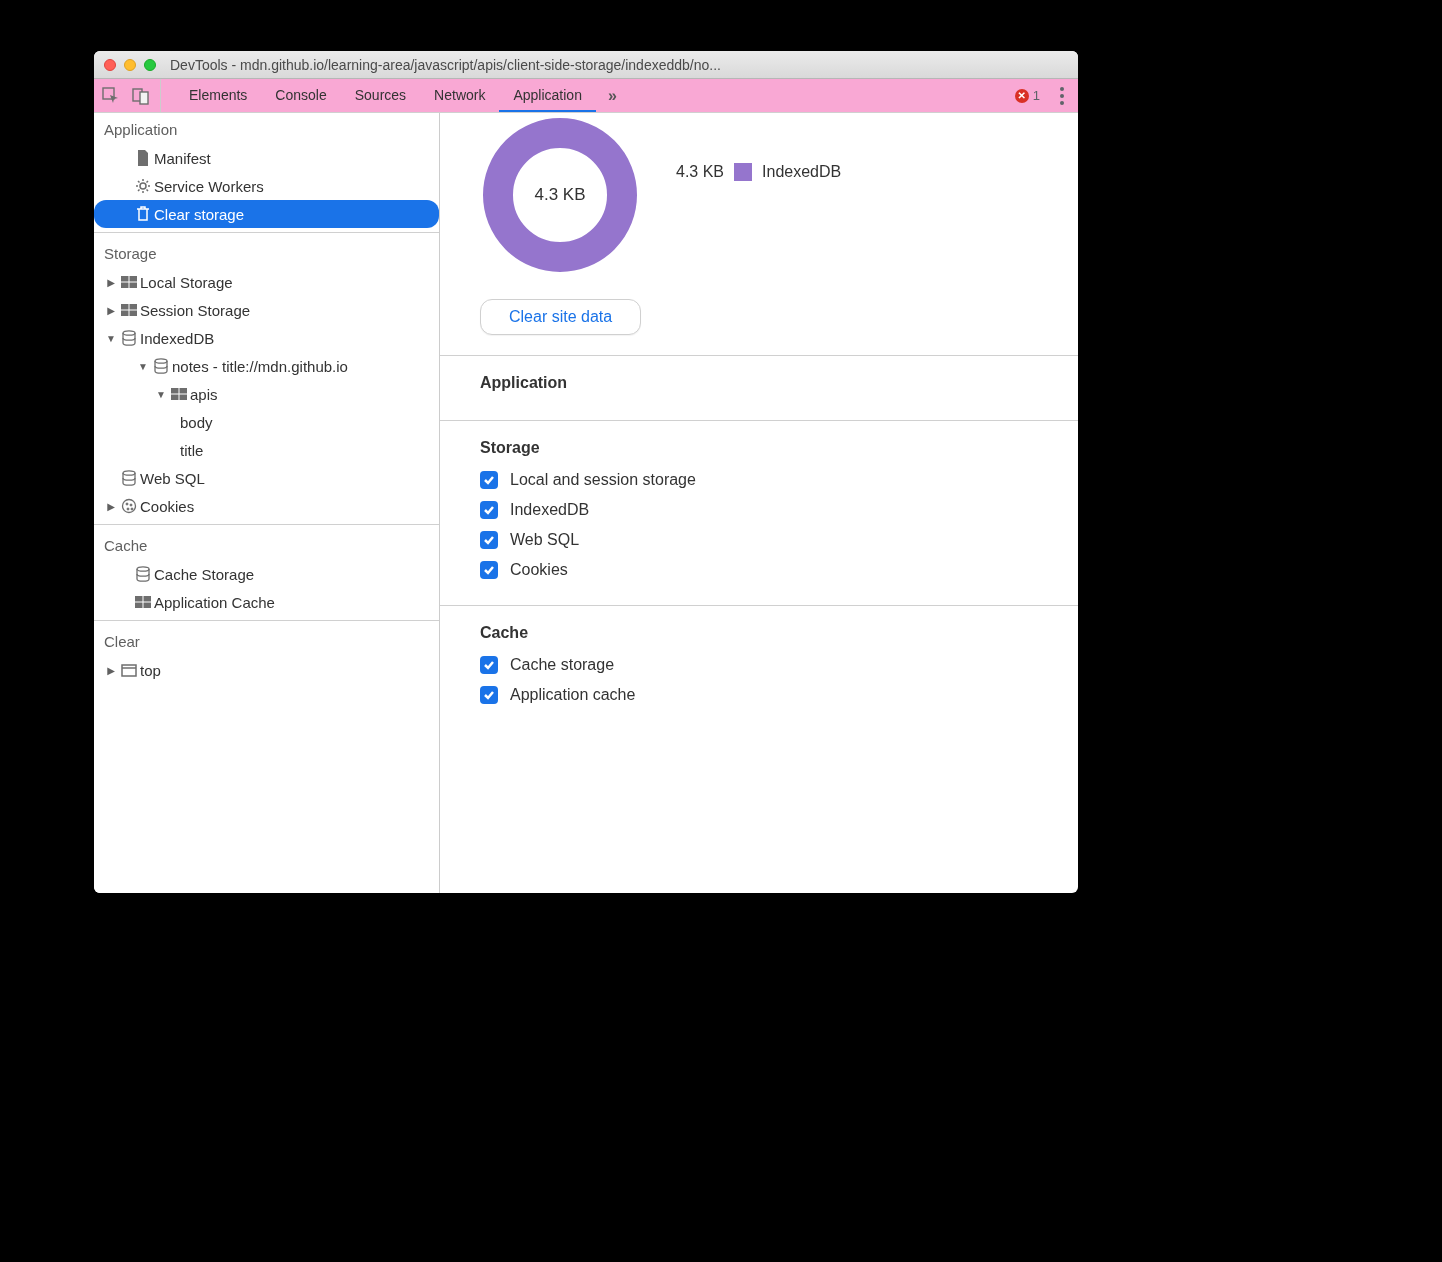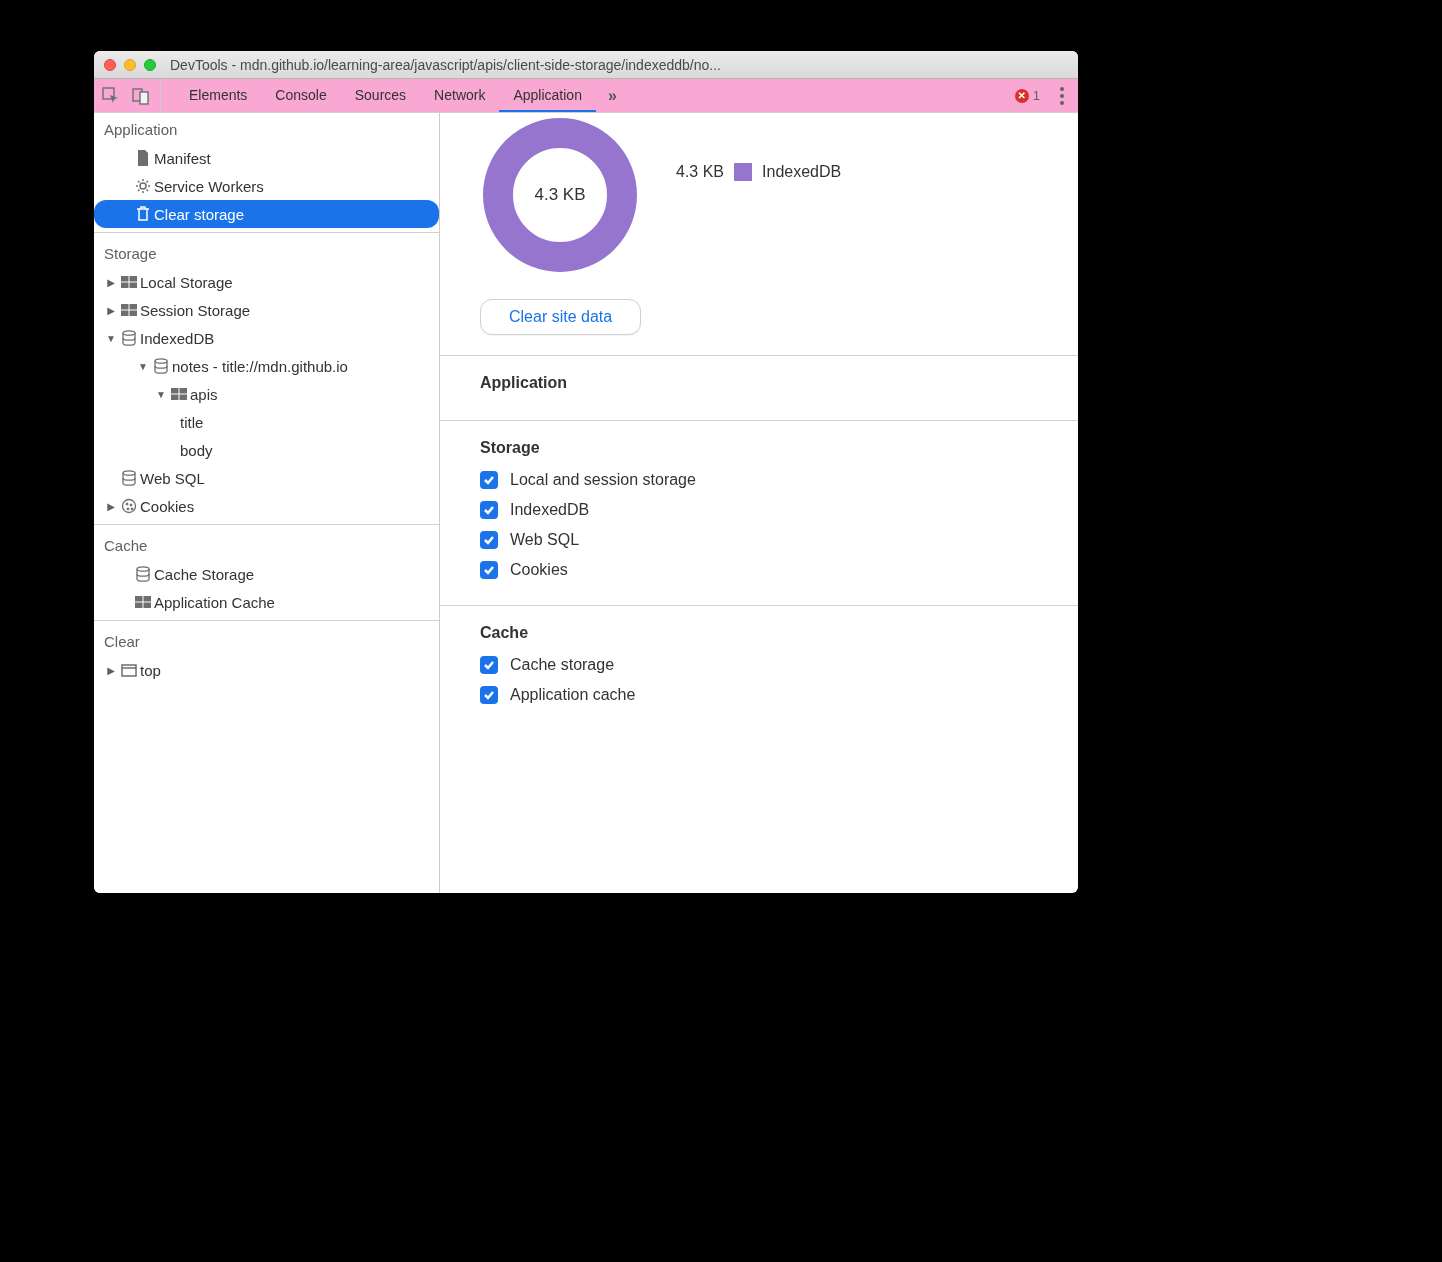--- a/index.html
+++ b/index.html
@@ -190,24 +190,24 @@
             <svg width="16" height="12" viewBox="0 0 16 12">
               <rect x="0" y="0" width="7" height="5"></rect>
               <rect x="9" y="0" width="7" height="5"></rect>
               <rect x="0" y="7" width="7" height="5"></rect>
               <rect x="9" y="7" width="7" height="5"></rect>
             </svg>
           </span>
         <span>apis</span>
       </div>
       <div class="sb-item indent4">
+        <span>body</span>
+      </div>
+      <div class="sb-item indent4">
         <span>title</span>
-      </div>
-      <div class="sb-item indent4">
-        <span>body</span>
       </div>
       <div class="sb-item indent1">
         <span class="caret empty"></span>
         <span class="iconslot">
             <svg width="14" height="16" viewBox="0 0 14 16">
               <ellipse cx="7" cy="3" rx="6" ry="2.2" fill="none" stroke-width="1.3"></ellipse>
               <path d="M1 3v10c0 1.2 2.7 2.2 6 2.2s6-1 6-2.2V3" fill="none" stroke-width="1.3"></path>
               <path d="M1 8c0 1.2 2.7 2.2 6 2.2s6-1 6-2.2" fill="none" stroke-width="1.3"></path>
             </svg>
           </span>

